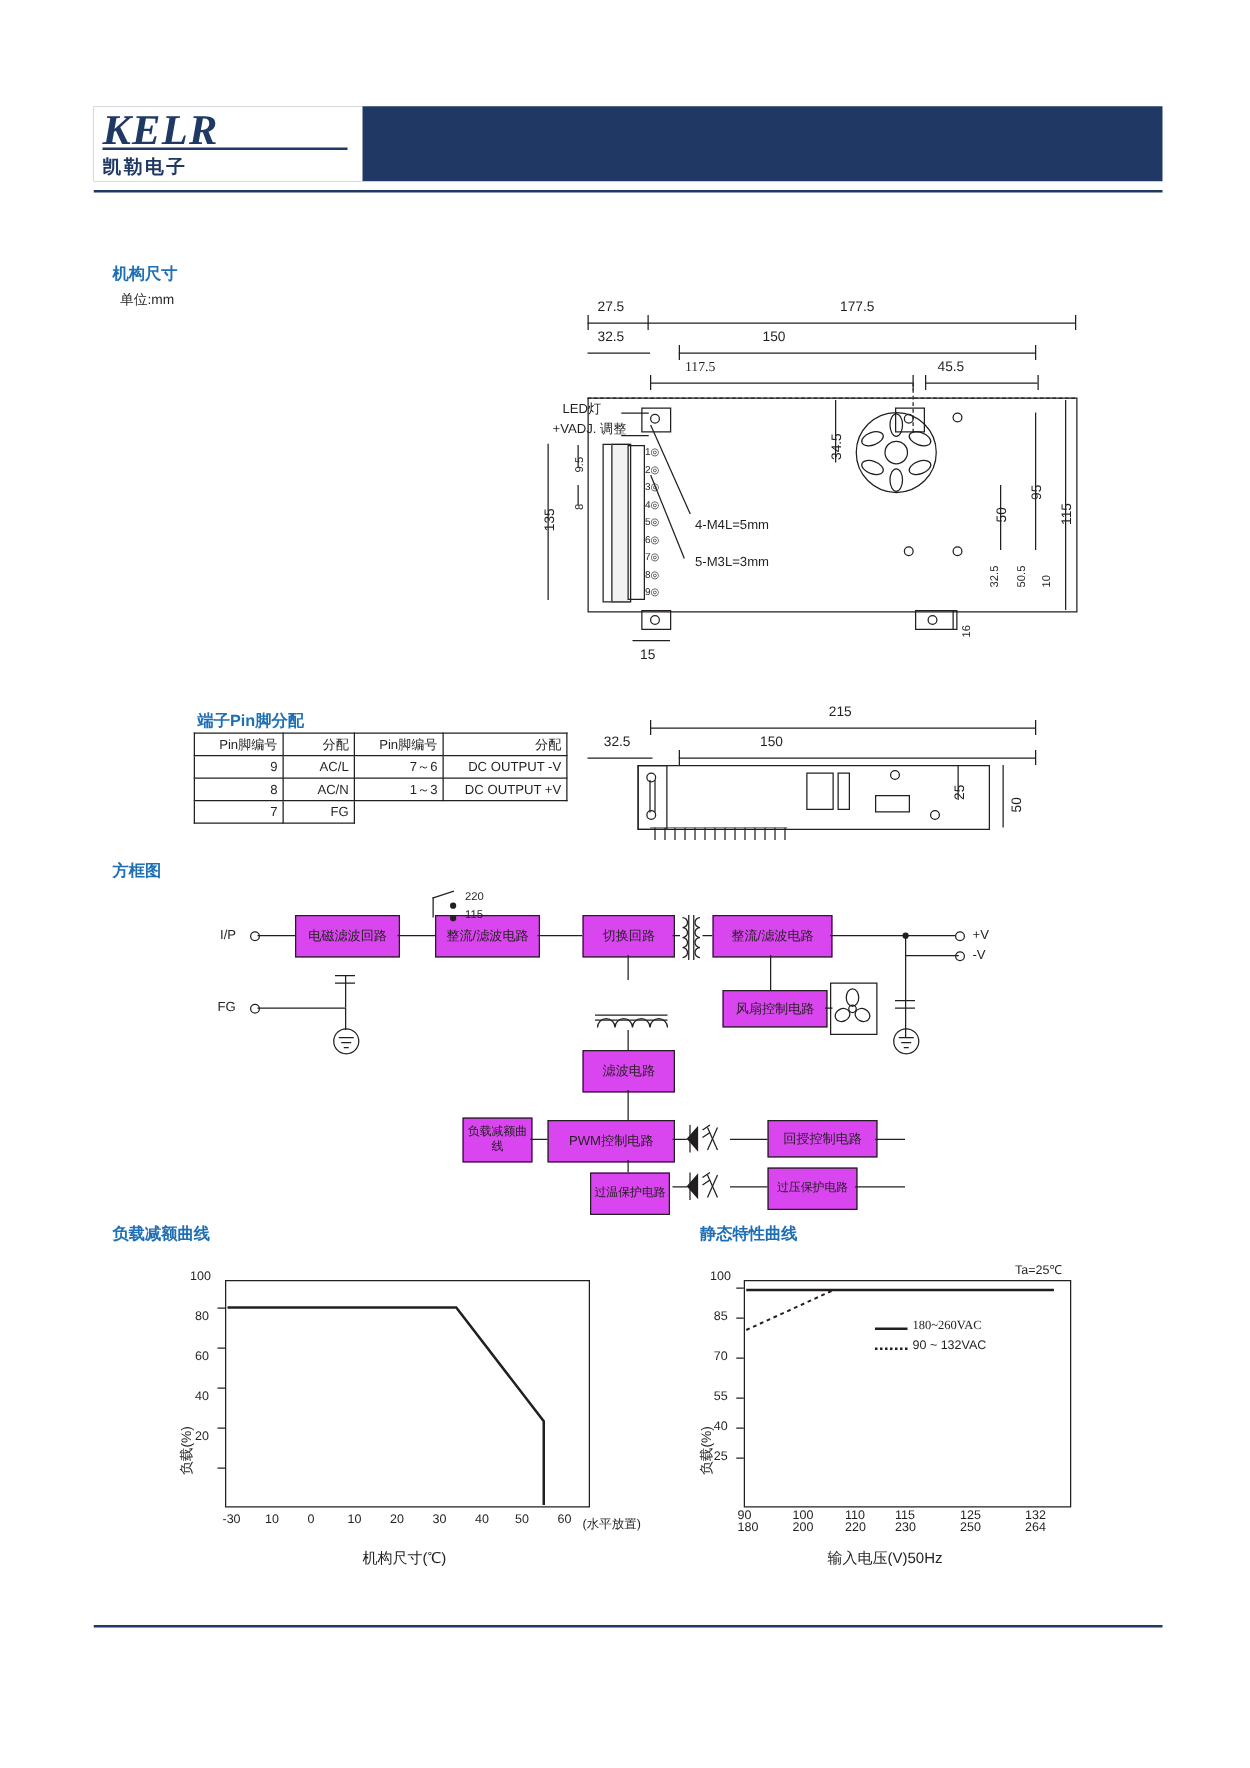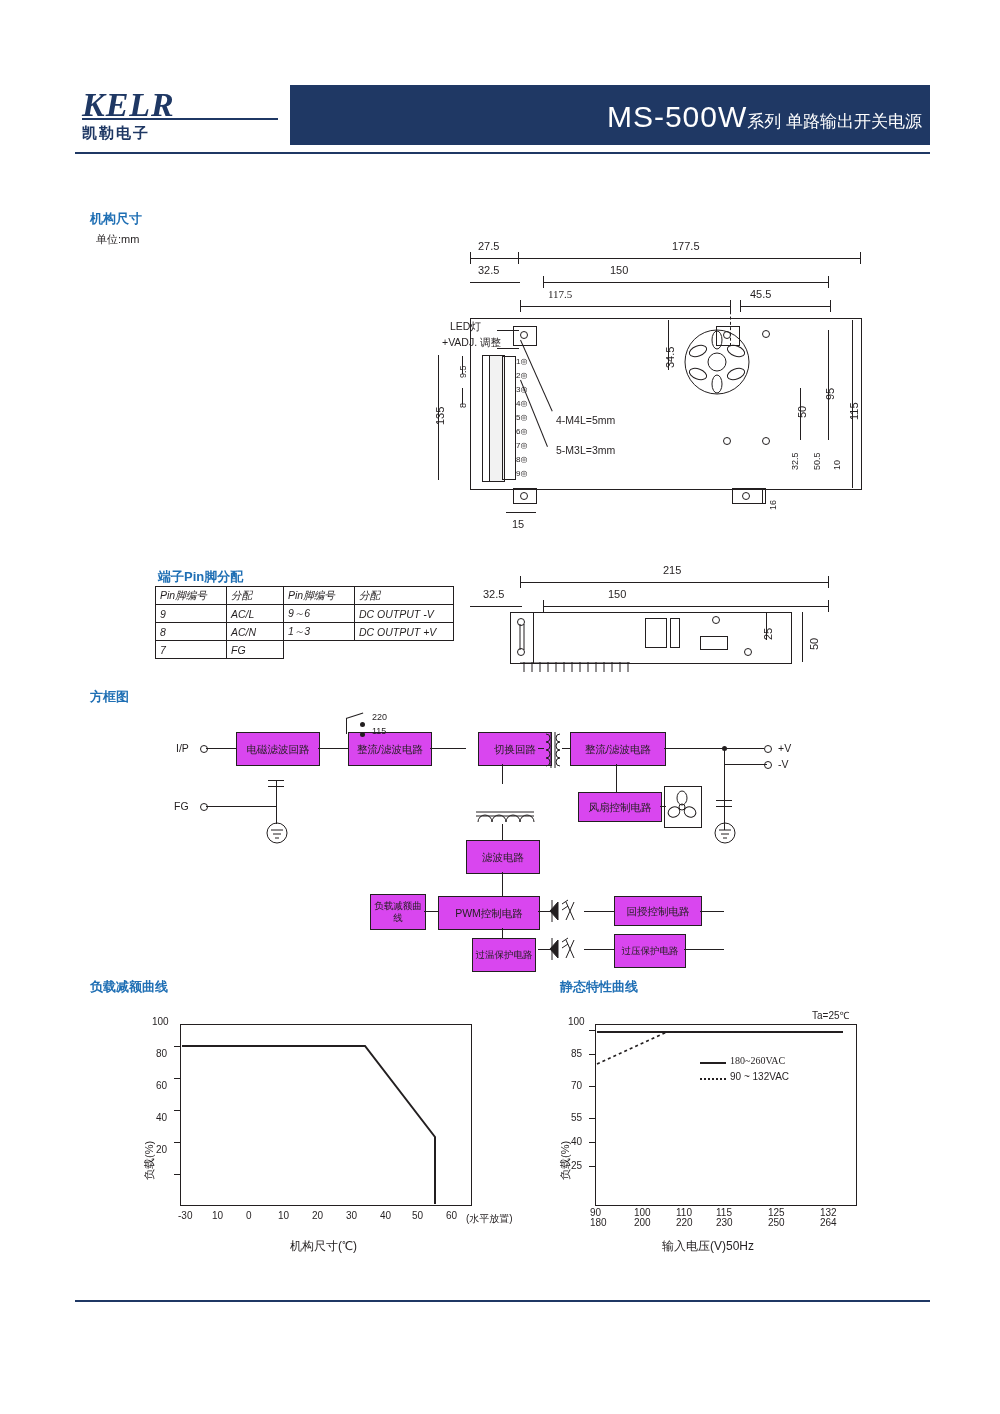--- a/index.html
+++ b/index.html
@@ -58,21 +58,21 @@
         transform-origin:0 0;transform:rotate(-90deg);}
   .box{position:absolute;border:1px solid #231f20;}
   .dash{position:absolute;border-top:1px dashed #231f20;}
   .vdash{position:absolute;border-left:1px dashed #231f20;}
 
   
   table.pins{
     position:absolute;border-collapse:collapse;font-size:10.5px;
   }
   table.pins td{
-    border:1px solid #231f20;padding:1px 4px;text-align:left;height:15px;font-style:italic;
+    border:1px solid #231f20;padding:1px 4px;text-align:right;height:15px;
   }
 
   
   .blk{
     position:absolute;border:1px solid #231f20;background:#d946ef;
     font-size:10.5px;display:flex;align-items:center;justify-content:center;
     text-align:center;line-height:12px;color:#231f20;
   }
   .lbl{position:absolute;font-size:10.5px;color:#231f20;white-space:nowrap;}
   .circ{
@@ -94,23 +94,20 @@
 <body>
 
 <div class="page">
 
   <div class="hdr-bar"></div>
   <div class="hdr-white"></div>
   <div class="logo">
     <div class="logo-main">KELR</div>
     <div class="logo-rule"></div>
     <div class="logo-sub">凯勒电子</div>
-  </div>
-  <div class="hdr-title">
-    <span class="big">MS-500W</span><span class="small">系列 单路输出开关电源</span>
   </div>
   <div class="hdr-underline"></div>
   <div class="footer-rule"></div>
 
   <div class="sec-title" style="left:90px;top:210px;">机构尺寸</div>
   <div class="plain" style="left:96px;top:232px;">单位:mm</div>
 
   <div class="ln hl" style="left:470px;top:258px;width:390px;"></div>
   <div class="ln vl" style="left:470px;top:252px;height:12px;"></div>
   <div class="ln vl" style="left:518px;top:252px;height:12px;"></div>
@@ -270,21 +267,21 @@
     <tbody>
         <tr>
       <td style="width:62px;">Pin脚编号</td>
       <td style="width:48px;">分配</td>
       <td style="width:62px;">Pin脚编号</td>
       <td style="width:90px;">分配</td>
     </tr>
     <tr>
       <td>9</td>
       <td>AC/L</td>
-      <td>9～6</td>
+      <td>7～6</td>
       <td>DC OUTPUT -V</td>
     </tr>
     <tr>
       <td>8</td>
       <td>AC/N</td>
       <td>1～3</td>
       <td>DC OUTPUT +V</td>
     </tr>
     <tr>
       <td>7</td>
@@ -311,21 +308,21 @@
     <circle cx="13" cy="11" r="10" fill="none" stroke="#231f20"></circle>
     <line x1="7" y1="8" x2="19" y2="8" stroke="#231f20"></line>
     <line x1="9" y1="12" x2="17" y2="12" stroke="#231f20"></line>
     <line x1="11" y1="16" x2="15" y2="16" stroke="#231f20"></line>
   </svg>
 
   <div class="blk" style="left:236px;top:732px;width:82px;height:32px;">电磁滤波回路</div>
   <div class="ln hl" style="left:318px;top:748px;width:30px;"></div>
   <div class="blk" style="left:348px;top:732px;width:82px;height:32px;">整流/滤波电路</div>
   <div class="ln hl" style="left:430px;top:748px;width:36px;"></div>
-  <div class="blk" style="left:466px;top:732px;width:72px;height:32px;margin-left:12px;">切换回路</div>
+  <div class="blk" style="left:466px;top:732px;width:72px;height:32px;">切换回路</div>
 
   <div class="dot" style="left:360px;top:722px;"></div>
   <div class="dot" style="left:360px;top:732px;"></div>
   <div class="ln" style="left:346px;top:718px;width:18px;height:1px;transform:rotate(-18deg);transform-origin:left;"></div>
   <div class="ln vl" style="left:346px;top:718px;height:16px;"></div>
   <div class="lbl" style="left:372px;top:712px;font-size:9px;">220</div>
   <div class="lbl" style="left:372px;top:726px;font-size:9px;">115</div>
 
   <svg style="position:absolute;left:540px;top:728px;" width="26" height="44">
     <g stroke="#231f20" fill="none">

